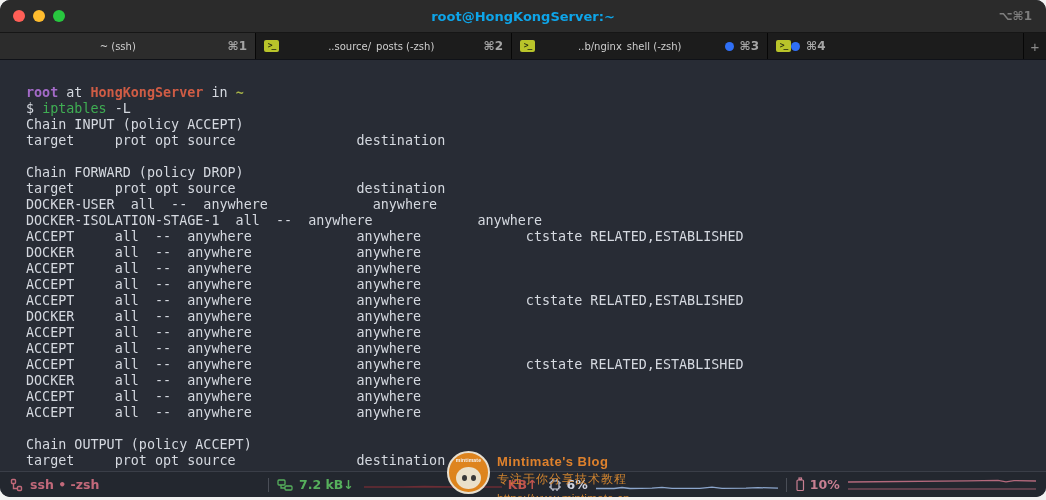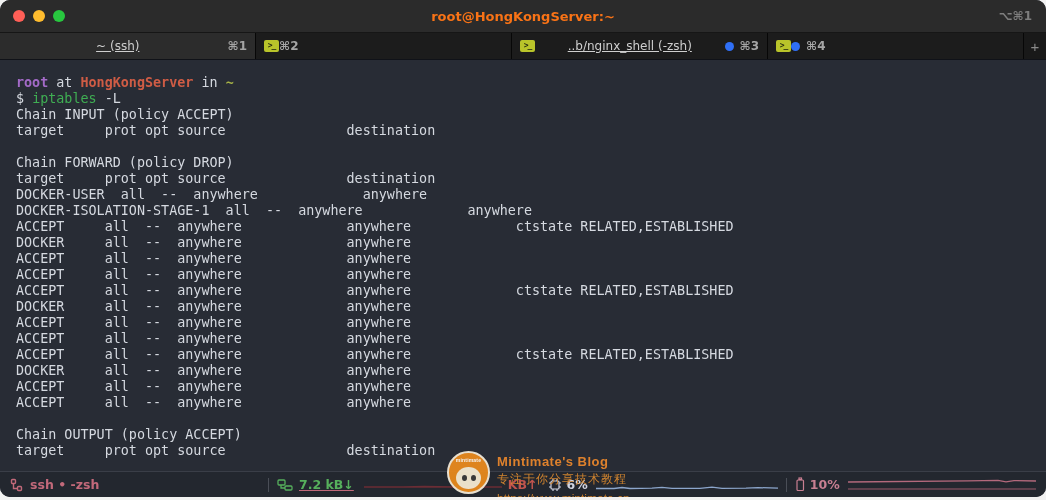--- a/index.html
+++ b/index.html
@@ -19,21 +19,21 @@
     display:flex;align-items:center;position:relative;
     border-bottom:1px solid #161616;
   }
   .traffic{display:flex;gap:8px;margin-left:13px;}
   .light{width:12px;height:12px;border-radius:50%;}
   .light.red{background:#ff5f57;}
   .light.yellow{background:#febc2e;}
   .light.green{background:#28c73f;}
   .win-title{
     position:absolute;left:0;right:0;text-align:center;
-    color:#f97316;font-size:13px;font-weight:700;
+    color:#0ea5e9;font-size:13px;font-weight:700;
     font-family:"DejaVu Sans","Liberation Sans",sans-serif;
     pointer-events:none;
   }
   .win-shortcut{
     position:absolute;right:14px;color:#7f7f7f;font-size:12px;font-weight:700;
     font-family:"DejaVu Sans",sans-serif;
   }
   
   .tabbar{
     height:26px;background:#191919;flex:0 0 auto;display:flex;align-items:stretch;
@@ -45,54 +45,54 @@
     padding:0 8px;cursor:default;
   }
   .tab.active{background:#2c2c2c;}
   .tab-icon{
     width:15px;height:12px;border-radius:2px;background:#b9c42a;
     color:#2a2e12;font-family:"DejaVu Sans Mono",monospace;font-size:8px;
     font-weight:700;line-height:12px;text-align:center;flex:0 0 auto;
     letter-spacing:-1px;
   }
   .tab-label{
-    flex:1;text-align:center;color:#cfcfcf;font-size:12px;
+    flex:1;text-align:center;color:#cfcfcf;font-size:10px;
     font-family:"DejaVu Sans",sans-serif;
-    white-space:nowrap;overflow:hidden;text-decoration:underline;
+    white-space:nowrap;overflow:hidden;
   }
   .tab-right{display:flex;align-items:center;gap:6px;flex:0 0 auto;}
   .activity-dot{width:9px;height:9px;border-radius:50%;background:#2f6ff5;}
   .tab-shortcut{color:#a5a5a5;font-size:12px;font-weight:700;font-family:"DejaVu Sans",sans-serif;}
   .newtab{
     flex:1;display:flex;align-items:center;justify-content:center;
     color:#8a8a8a;font-size:15px;background:#191919;cursor:default;
   }
   
   .terminal{
     flex:1 1 auto;background:#282c35;overflow:hidden;position:relative;
   }
   .term-pre{
-    margin:6px;padding:9px 0 0 10px;
+    margin:16px;padding:9px 0 0 10px;
     font-family:"DejaVu Sans Mono","Liberation Mono",monospace;
     font-size:13.4px;line-height:16px;color:#d5d9e0;
   }
   .row{display:block;white-space:pre;}
   .c-user{color:#a36ac7;font-weight:700;}
   .c-host{color:#cf5c45;font-weight:700;}
   .c-path{color:#a6b247;font-weight:700;}
   .c-cmd{color:#3fae53;}
   
   .statusbar{
     height:25px;flex:0 0 auto;background:#23272f;border-top:1px solid #3a3e48;
     display:flex;align-items:center;font-family:"DejaVu Sans",sans-serif;
     font-size:12.5px;font-weight:700;color:#c2697a;
   }
   .sb-left{display:flex;align-items:flex-end;gap:7px;margin-left:10px;width:250px;flex:0 0 auto;}
   .sb-sep{width:1px;height:14px;background:#4a4e57;margin:0 8px;flex:0 0 auto;}
-  .sb-net{display:flex;align-items:center;gap:6px;flex:0 0 auto;text-decoration:underline;}
+  .sb-net{display:flex;align-items:center;gap:6px;flex:0 0 auto;}
   .sb-down{color:#56b05c;}
   .sb-up{color:#c0544d;}
   .sb-cpu{color:#d0d3e0;display:flex;align-items:center;gap:5px;flex:0 0 auto;}
   .sb-batt{color:#c97f92;display:flex;align-items:center;gap:5px;flex:0 0 auto;}
   .spark{flex:0 0 auto;display:block;}
   .spark-col{display:flex;flex-direction:column;gap:3px;margin-left:8px;flex:0 0 auto;}
   
   .watermark{
     position:absolute;left:447px;top:451px;display:flex;align-items:flex-start;gap:7px;
     opacity:.95;pointer-events:none;z-index:5;
@@ -133,20 +133,21 @@
 
   <div class="tabbar">
     <div class="tab active">
       <span class="tab-label">~ (ssh)</span>
       <span class="tab-right">
         <span class="tab-shortcut">⌘1</span>
       </span>
     </div>
     <div class="tab">
       <span class="tab-icon">&gt;_</span>
+      <span class="tab-label">..source/_posts (-zsh)</span>
       <span class="tab-right">
         <span class="tab-shortcut">⌘2</span>
       </span>
     </div>
     <div class="tab">
       <span class="tab-icon">&gt;_</span>
       <span class="tab-label">..b/nginx_shell (-zsh)</span>
       <span class="tab-right">
         <span class="activity-dot"></span>
         <span class="tab-shortcut">⌘3</span>

